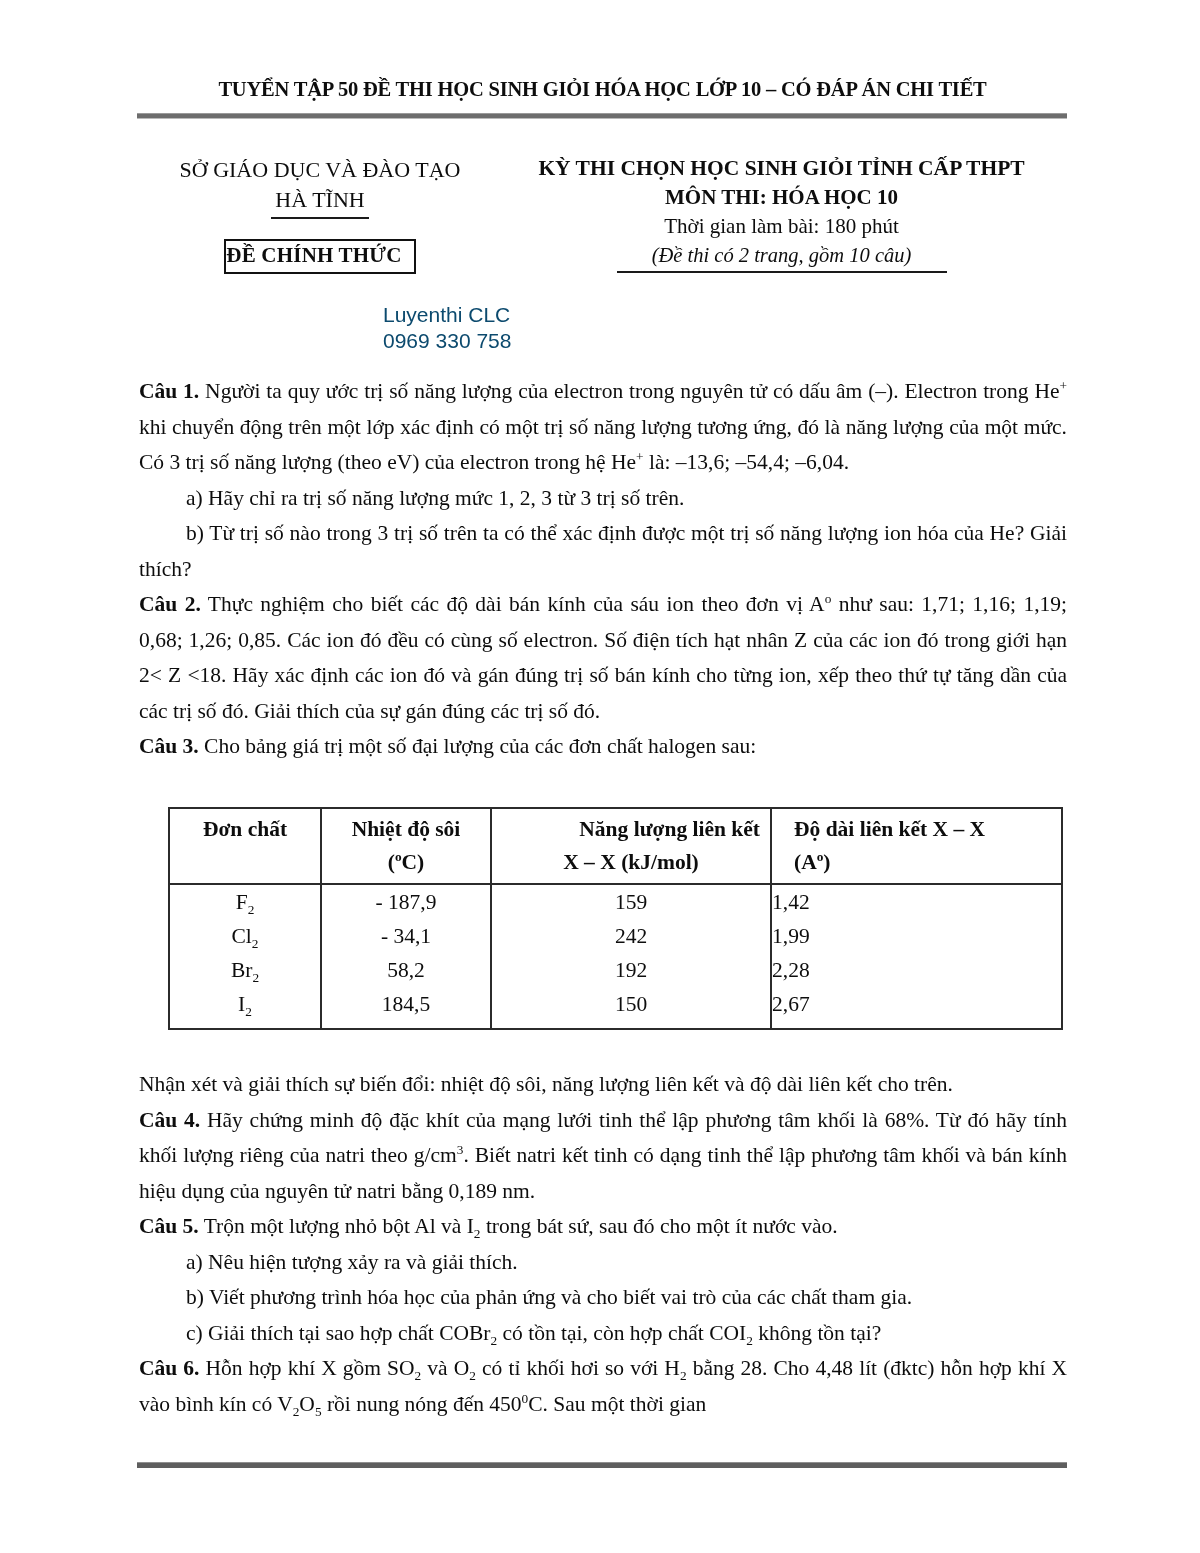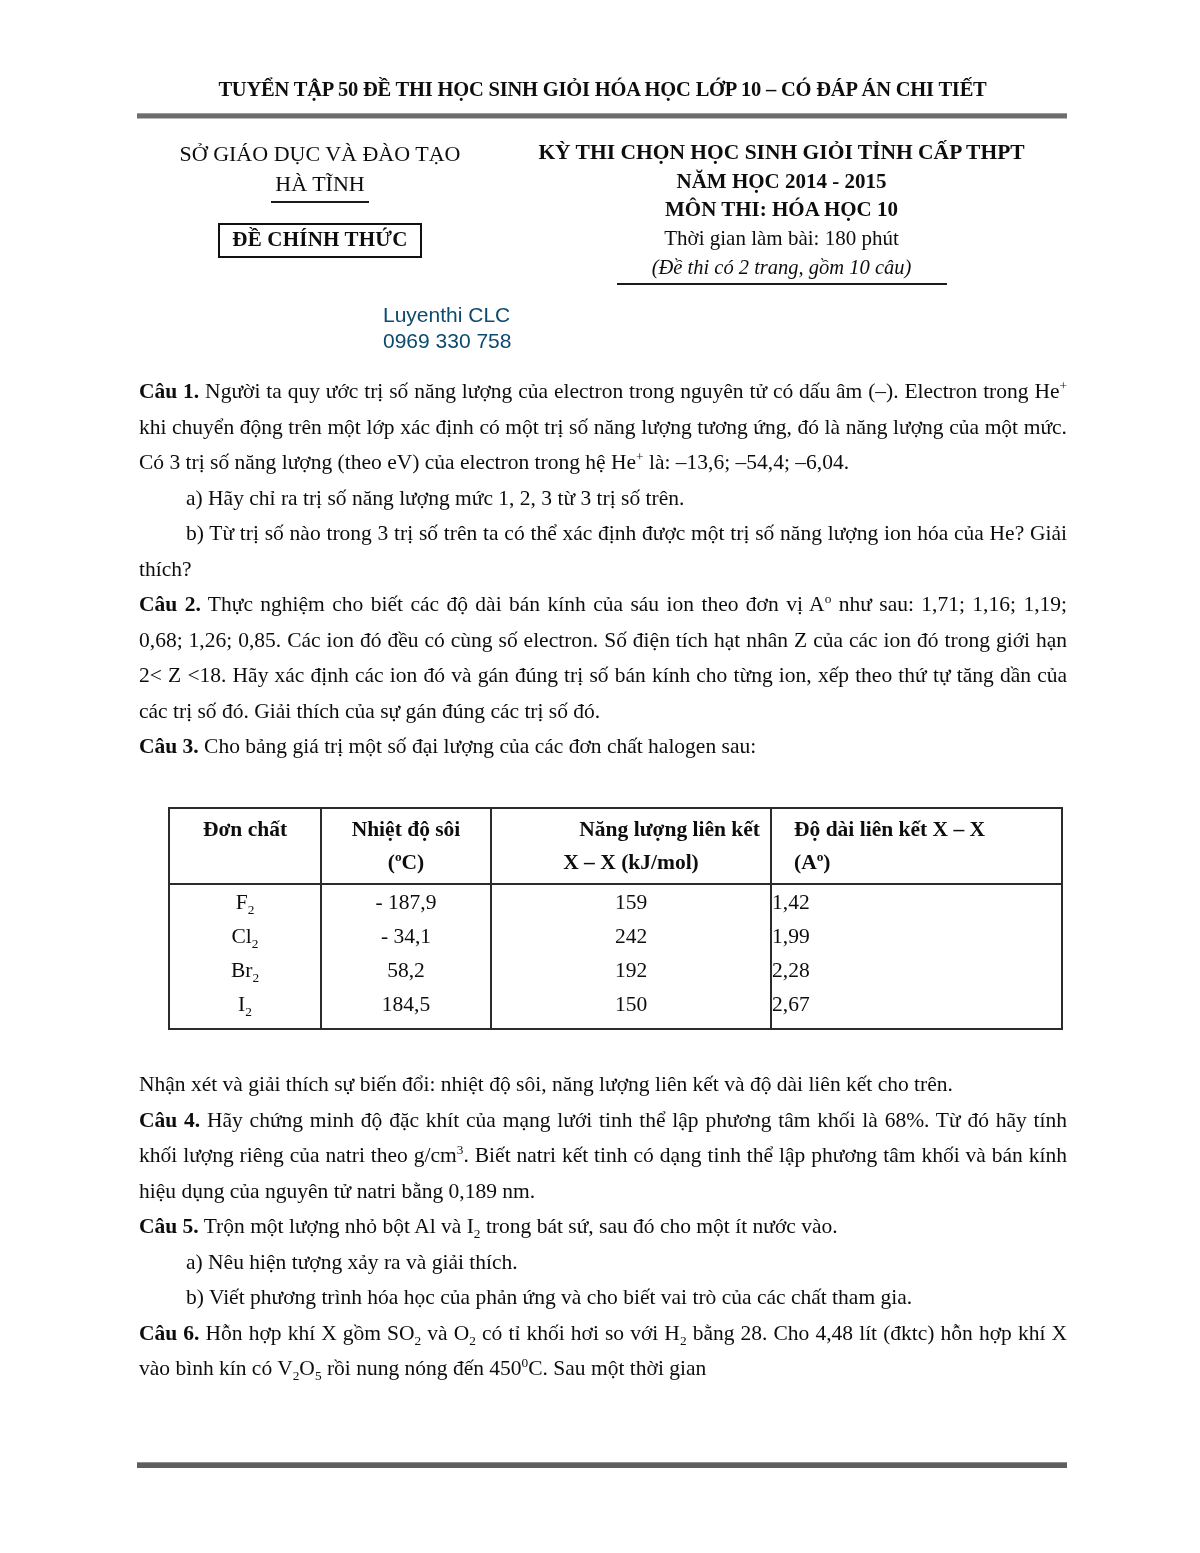--- a/index.html
+++ b/index.html
@@ -53,21 +53,21 @@
     width: 930px;
     height: 5px;
     background: #5e5e5e;
     border-top: 1px solid #8f8f8f;
   }
 
   
   .hdr {
     position: absolute;
     left: 140px;
-    top: 124px;
+    top: 140px;
     width: 925px;
     height: 150px;
   }
   .hdr-left {
     position: absolute;
     left: 0; top: 0;
     width: 360px;
     text-align: center;
   }
   .hdr-left .l1 {
@@ -79,21 +79,21 @@
     font-size: 22px;
     line-height: 30px;
     display: inline-block;
     padding: 0 4px 2px 4px;
     border-bottom: 2px solid #1a1a1a;
   }
   .official-box {
     margin-top: 20px;
     display: inline-block;
     border: 2px solid #111;
-    padding: 2px 12px 4px 12px;
+    padding: 2px 12px 4px 0;
     font-weight: bold;
     font-size: 21px;
     letter-spacing: 0.2px;
   }
 
   .hdr-right {
     position: absolute;
     left: 358px;
     top: 0;
     width: 567px;
@@ -228,21 +228,20 @@
     <div class="hdr-left">
       <div class="l1">SỞ GIÁO DỤC VÀ ĐÀO TẠO</div>
       <div class="l2">HÀ TĨNH</div>
       <div>
         <span class="official-box">ĐỀ CHÍNH THỨC</span>
       </div>
     </div>
 
     <div class="hdr-right">
       <div class="big">KỲ THI CHỌN HỌC SINH GIỎI TỈNH CẤP THPT</div>
-      <div class="mid">NĂM HỌC 2014 - 2015</div>
       <div class="mid">MÔN THI: HÓA HỌC 10</div>
       <div class="time">Thời gian làm bài: 180 phút</div>
       <div class="note">(Đề thi có 2 trang, gồm 10 câu)</div>
       <div class="underline-short"></div>
     </div>
   </div>
 
   <div class="watermark">
     <div>Luyenthi CLC</div>
     <div>0969 330 758</div>
@@ -327,18 +326,19 @@
   <div class="content" style="top:1053px;">
 
     <p>Nhận xét và giải thích sự biến đổi: nhiệt độ sôi, năng lượng liên kết và độ dài liên kết cho trên.</p>
 
     <p><span class="q-label">Câu 4.</span> <span>Hãy chứng minh độ đặc khít của mạng lưới tinh thể lập phương tâm khối là  68%. Từ đó hãy tính khối lượng riêng của natri theo g/cm</span><sup>3</sup><span>. Biết natri kết tinh có dạng tinh thể lập phương tâm khối và bán kính hiệu dụng của nguyên tử natri bằng 0,189 nm.</span></p>
 
     <p><span class="q-label">Câu 5.</span> <span>Trộn một lượng nhỏ bột Al và I</span><sub>2</sub><span> trong bát sứ, sau đó cho một ít nước vào.</span></p>
 
     <p class="indent">a) Nêu hiện tượng xảy ra và giải thích.</p>
     <p class="indent">b) Viết phương trình hóa học của phản ứng và cho biết vai trò của các chất tham gia.</p>
+    <p class="indent"><span>c) Giải thích tại sao hợp chất COBr</span><sub>2</sub><span> có tồn tại, còn hợp chất COI</span><sub>2</sub><span> không tồn tại?</span></p>
 
     <p><span class="q-label">Câu 6.</span> <span>Hỗn hợp khí X gồm SO</span><sub>2</sub><span> và O</span><sub>2</sub><span> có tỉ khối hơi so với H</span><sub>2</sub><span> bằng 28. Cho 4,48 lít (đktc) hỗn hợp khí X vào bình kín có V</span><sub>2</sub><span>O</span><sub>5</sub><span> rồi nung nóng đến 450</span><sup>0</sup><span>C. Sau một thời gian</span></p>
   </div>
 
   <div class="rule-bottom"></div>
 </div>
 
 </body></html>

